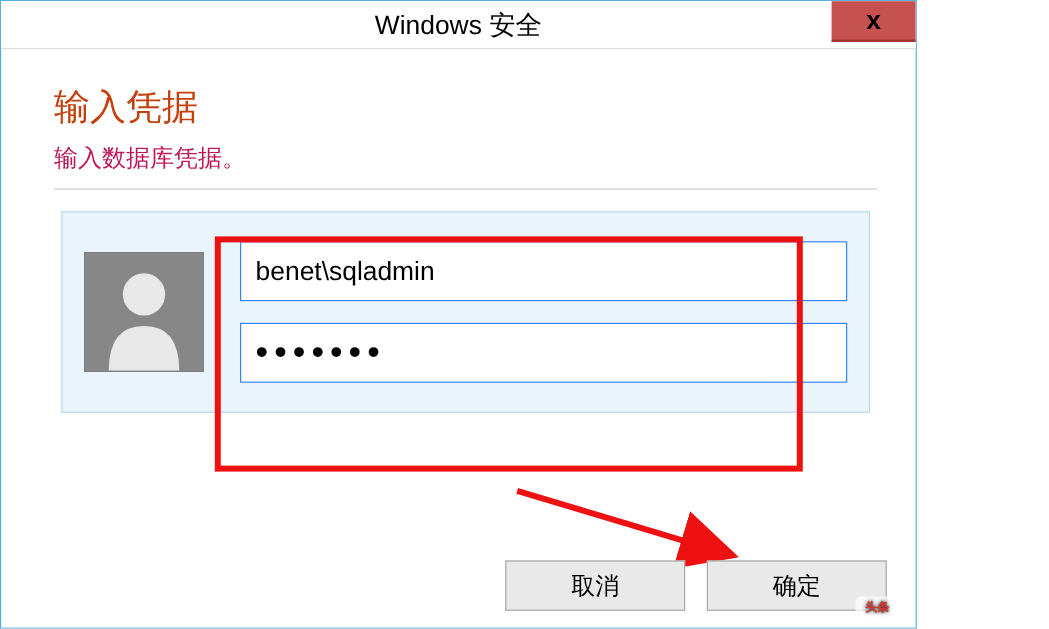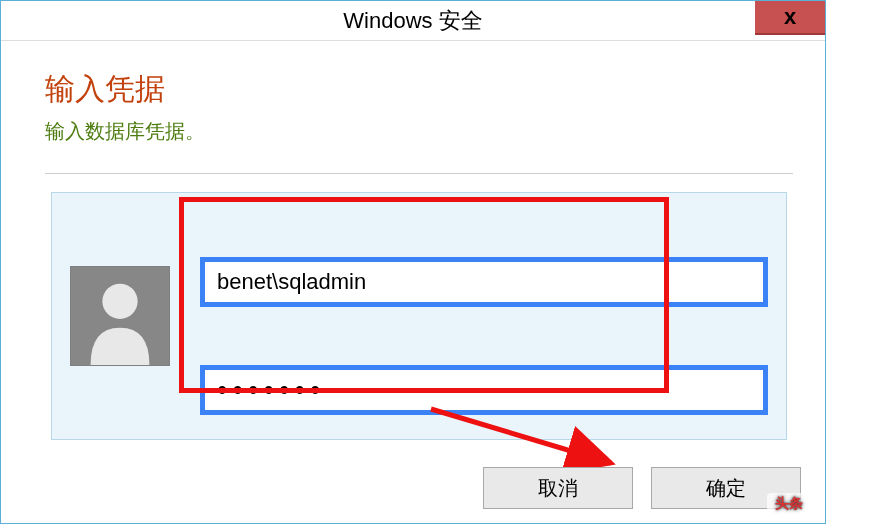--- a/index.html
+++ b/index.html
@@ -5,21 +5,21 @@
     * { margin: 0; padding: 0; box-sizing: border-box; }
     body {
       width: 874px;
       height: 524px;
       font-family: "Microsoft YaHei", "Segoe UI", Arial, sans-serif;
       background: #fff;
       position: relative;
       overflow: hidden;
     }
     .window {
-      width: 826px;
+      width: 764px;
       height: 524px;
       background: #fff;
       border: 1px solid #5bb0d8;
       position: relative;
     }
     .titlebar {
       height: 40px;
       background: #fff;
       display: flex;
       align-items: center;
@@ -49,22 +49,22 @@
     .content {
       padding: 28px 32px 0 44px;
     }
     .main-heading {
       font-size: 30px;
       color: #c2410c;
       margin-bottom: 8px;
     }
     .sub-heading {
       font-size: 20px;
-      color: #4d7c0f;
-      margin-bottom: 28px;
+      color: #be185d;
+      margin-bottom: 12px;
     }
     .divider {
       height: 1px;
       background: #ccc;
       margin: 0 0 18px 0;
     }
     .cred-panel {
       background: #e9f4fb;
       border: 1px solid #b8d8e8;
       padding: 24px 18px 24px 18px;
@@ -84,28 +84,27 @@
     }
     .avatar svg { width: 100%; height: 100%; display: block; }
     .fields {
       flex: 1;
       display: flex;
       flex-direction: column;
       gap: 18px;
     }
     .input {
       height: 50px;
-      border: 5px solid #3b82f6;
+      border: 1px solid #3b82f6;
       background: #fff;
       font-size: 22px;
       padding: 4px 12px;
       width: 100%;
       outline: none;
       font-family: inherit;
-      margin-top: 40px;
     }
     .input.password {
       letter-spacing: 5px;
       font-size: 30px;
       line-height: 50px;
     }
     .highlight-box {
       position: absolute;
       border: 5px solid #e11;
       pointer-events: none;
@@ -147,21 +146,21 @@
       text-shadow: 0 0 4px rgba(0,0,0,0.6), 0 0 2px rgba(0,0,0,0.8);
       display: flex;
       align-items: center;
       gap: 4px;
     }
     .wm-badge {
       background: rgba(255,255,255,0.7);
       color: #d33;
       border-radius: 4px;
       padding: 2px 8px;
-      font-size: 14px;
+      font-size: 10px;
       font-weight: bold;
     }
   </style>
 </head>
 <body>
 
 <div class="window">
 
   <div class="titlebar">
     <span class="titlebar-title">Windows 安全</span>

